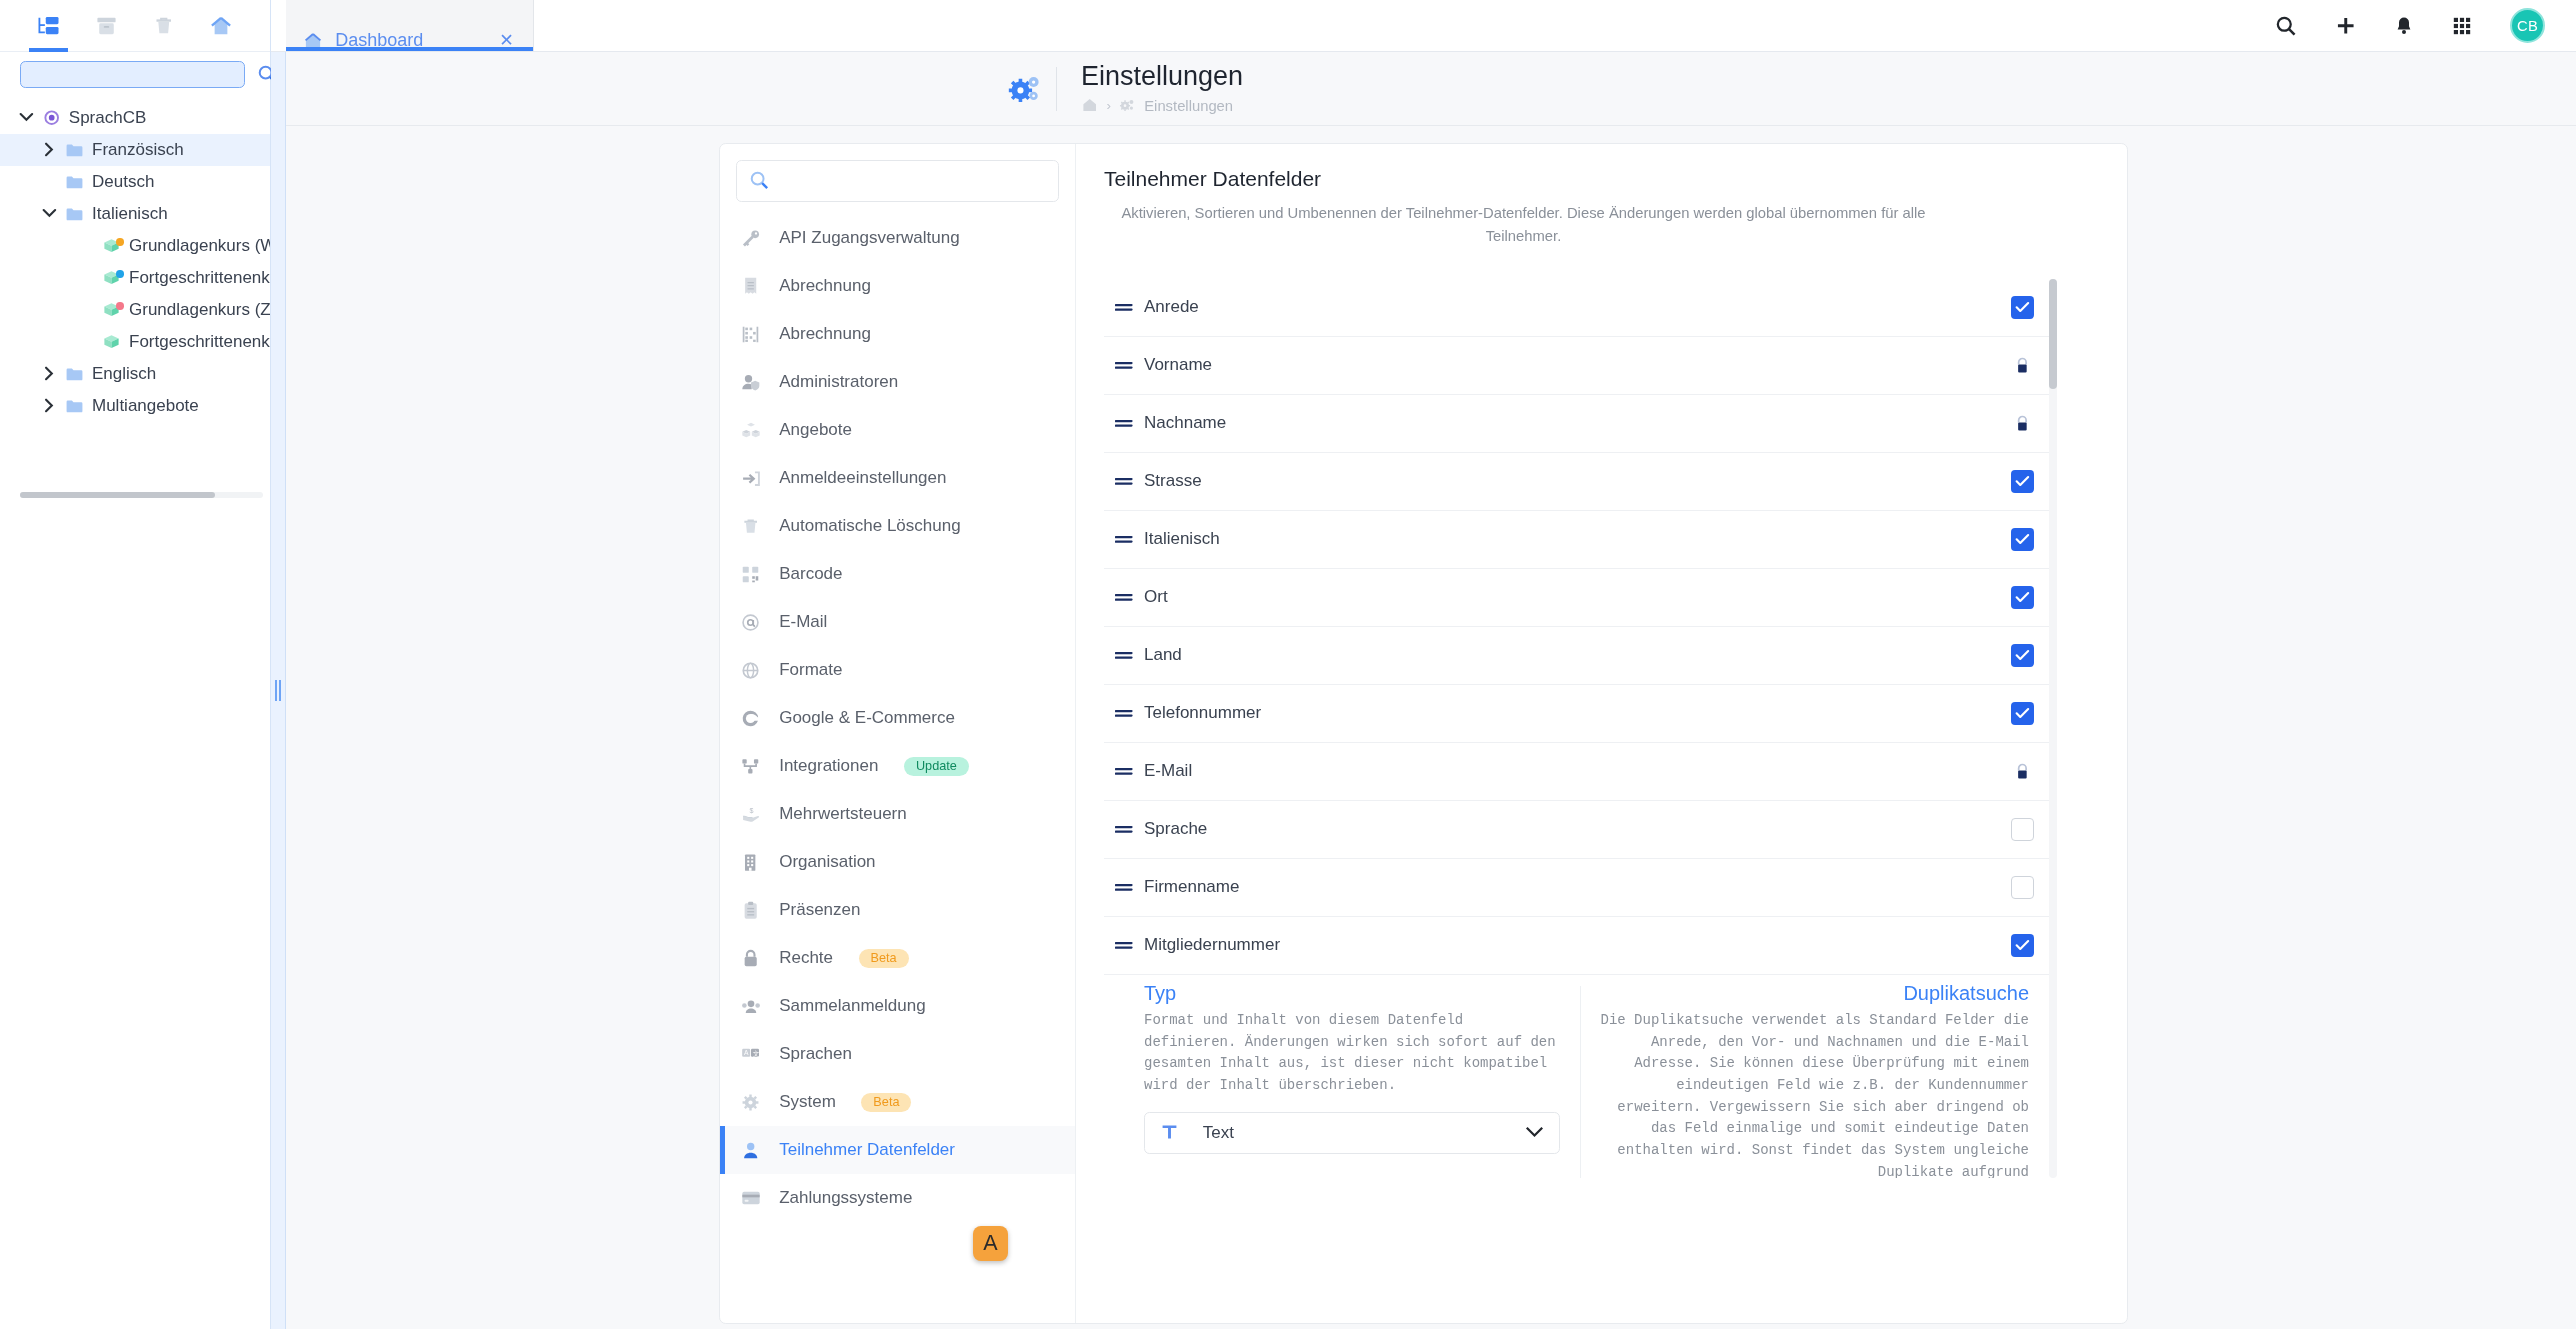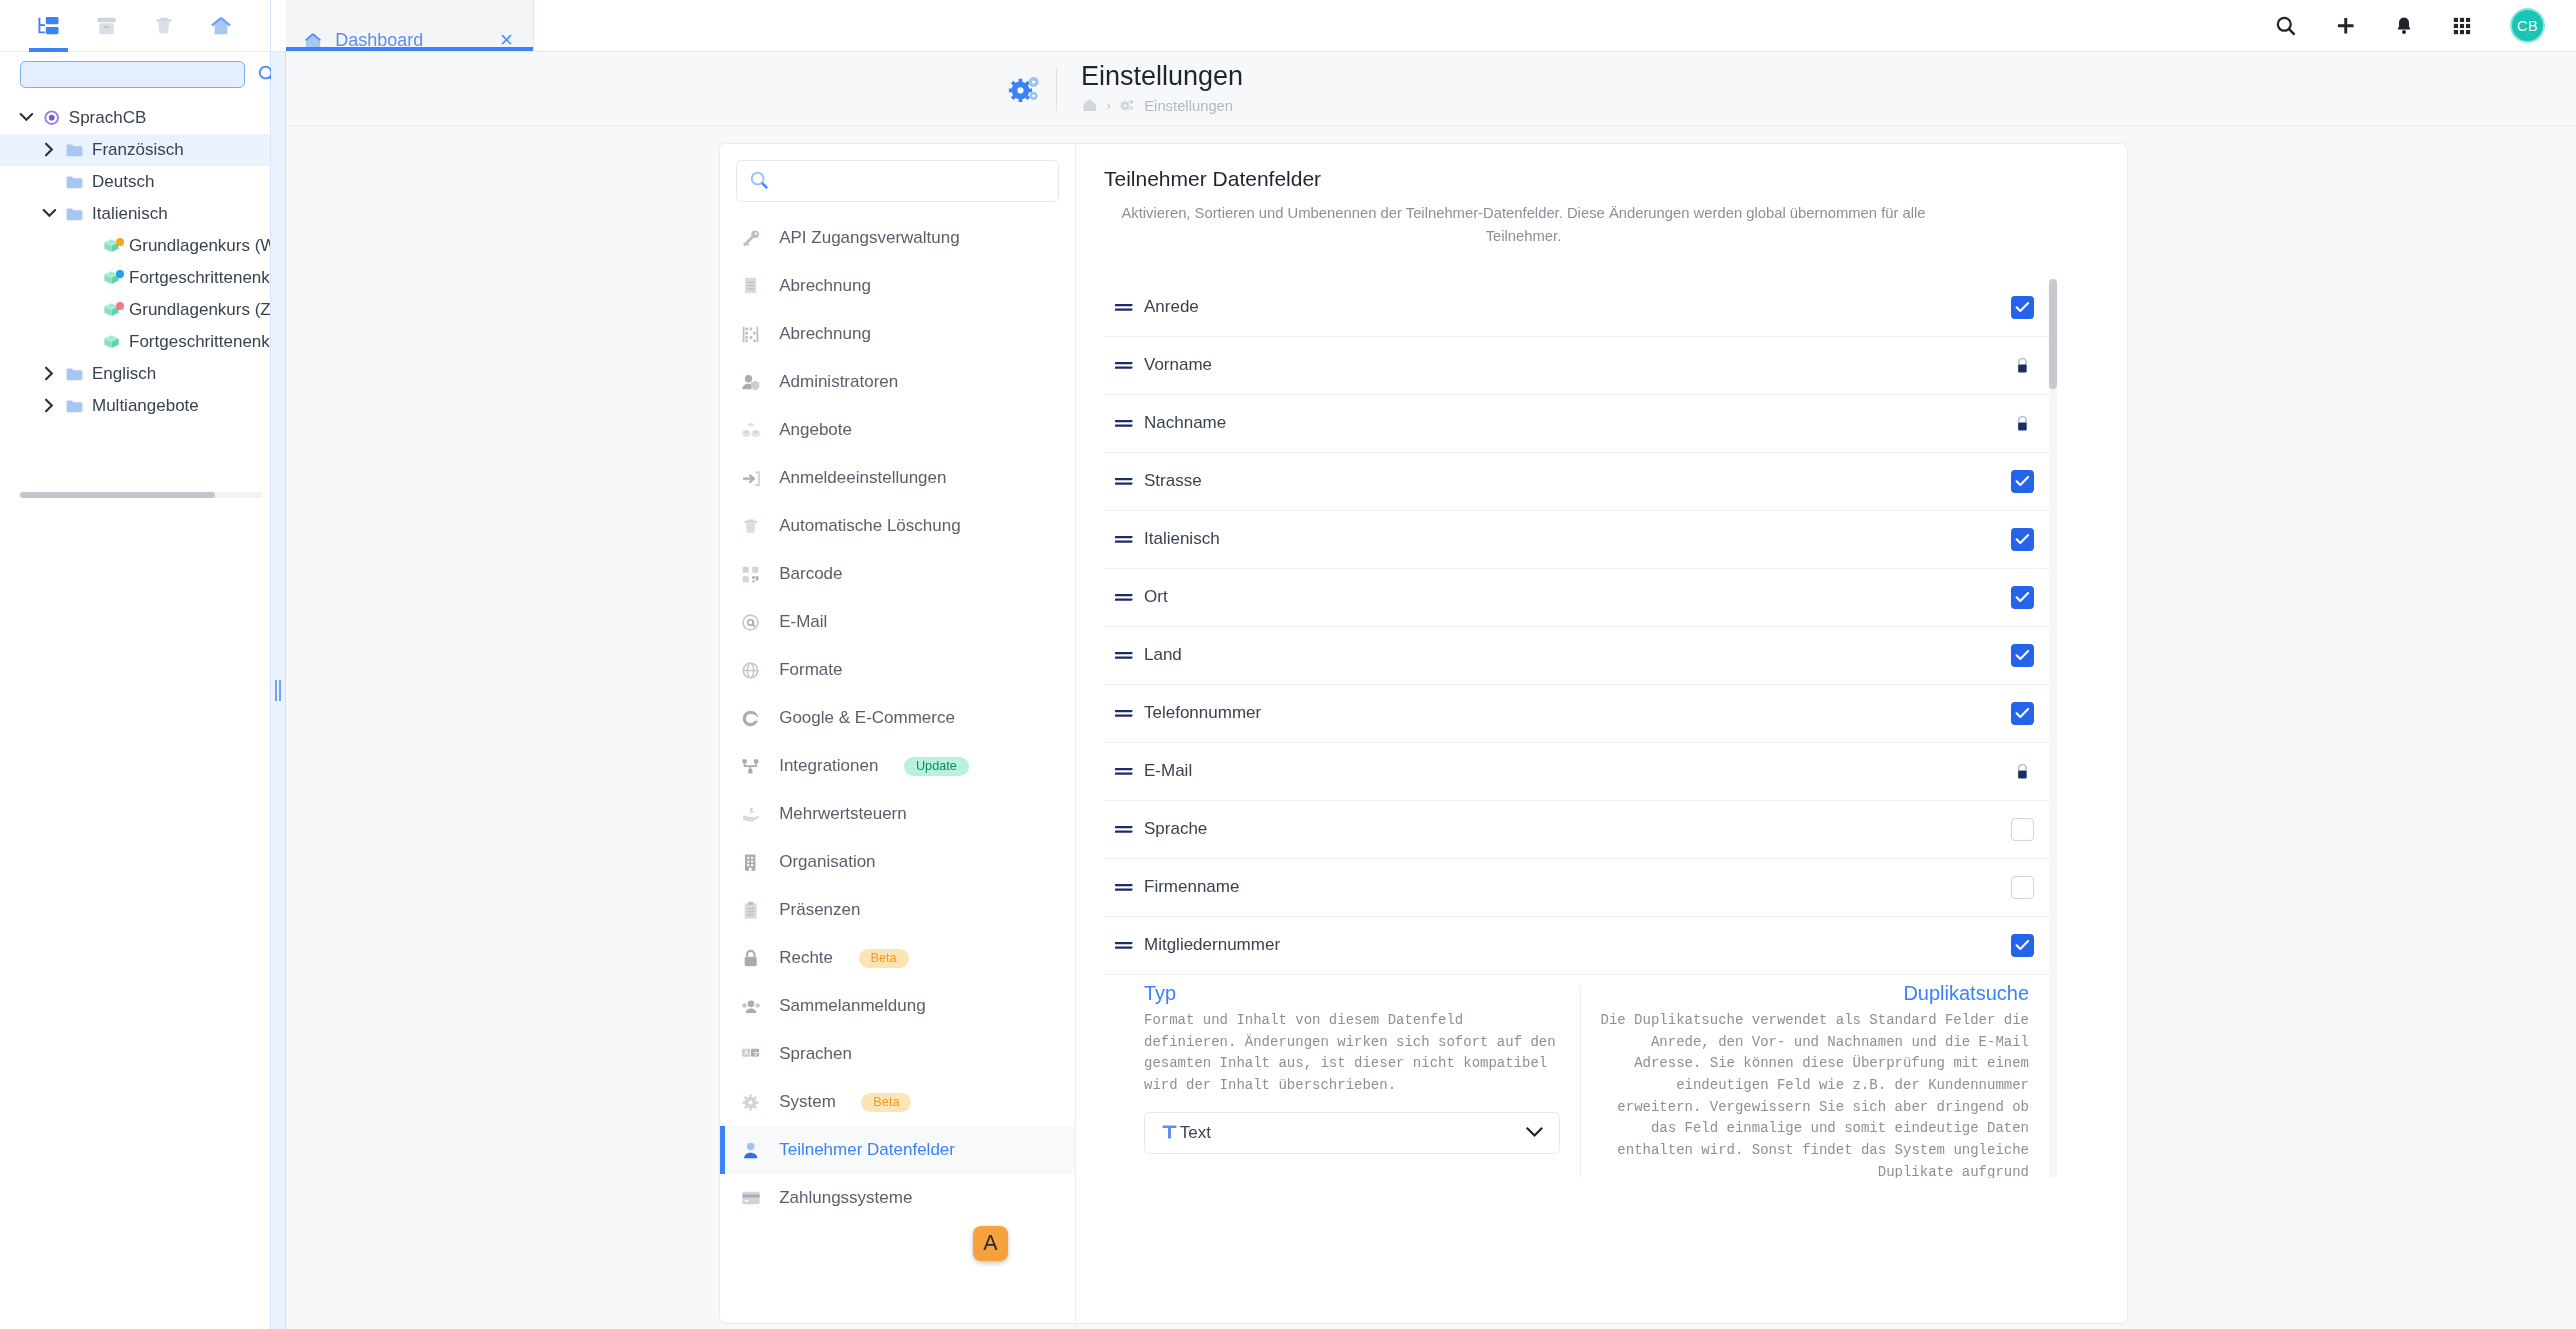--- a/index.html
+++ b/index.html
@@ -148,21 +148,21 @@
   
   .expanded { display: flex; gap: 40px; padding: 6.7px 23px 0 40px; }
   .exp-col { flex: 1; min-width: 0; }
   .exp-col.left { max-width: 416px; }
   .exp-col.right { max-width: 429px; position: relative; text-align: right; }
   .exp-col.right::before { content: ""; position: absolute; left: -20px; top: 4px; bottom: -13.4px; width: 1.3px; background: #edf0f3; }
   .exp-title { font-size: 20px; color: #3b82f6; margin-bottom: 5.4px; }
   .exp-text { font-size: 14px; color: #8a9099; line-height: 1.55; font-family: Liberation Mono, monospace; }
   .select-box {
     margin-top: 14.8px; height: 42px; border: 1.3px solid #e4e7eb; border-radius: 5.4px;
-    display: flex; align-items: center; padding: 0 14.8px; gap: 1px; cursor: pointer; background: #fff;
+    display: flex; align-items: center; padding: 0 14.8px; gap: 24px; cursor: pointer; background: #fff;
   }
   .select-val { font-size: 17px; color: #3a4250; flex: 1; }
 
   
   .hint-marker {
     position: absolute; width: 35px; height: 35px; border-radius: 8px; background: #f5a23c;
     color: #2b2b2b; font-size: 21.5px; display: flex; align-items: center; justify-content: center;
     box-shadow: 0 2px 5.4px rgba(0,0,0,.25); left: 973px; top: 1226px; z-index: 40;
   }
 </style>

